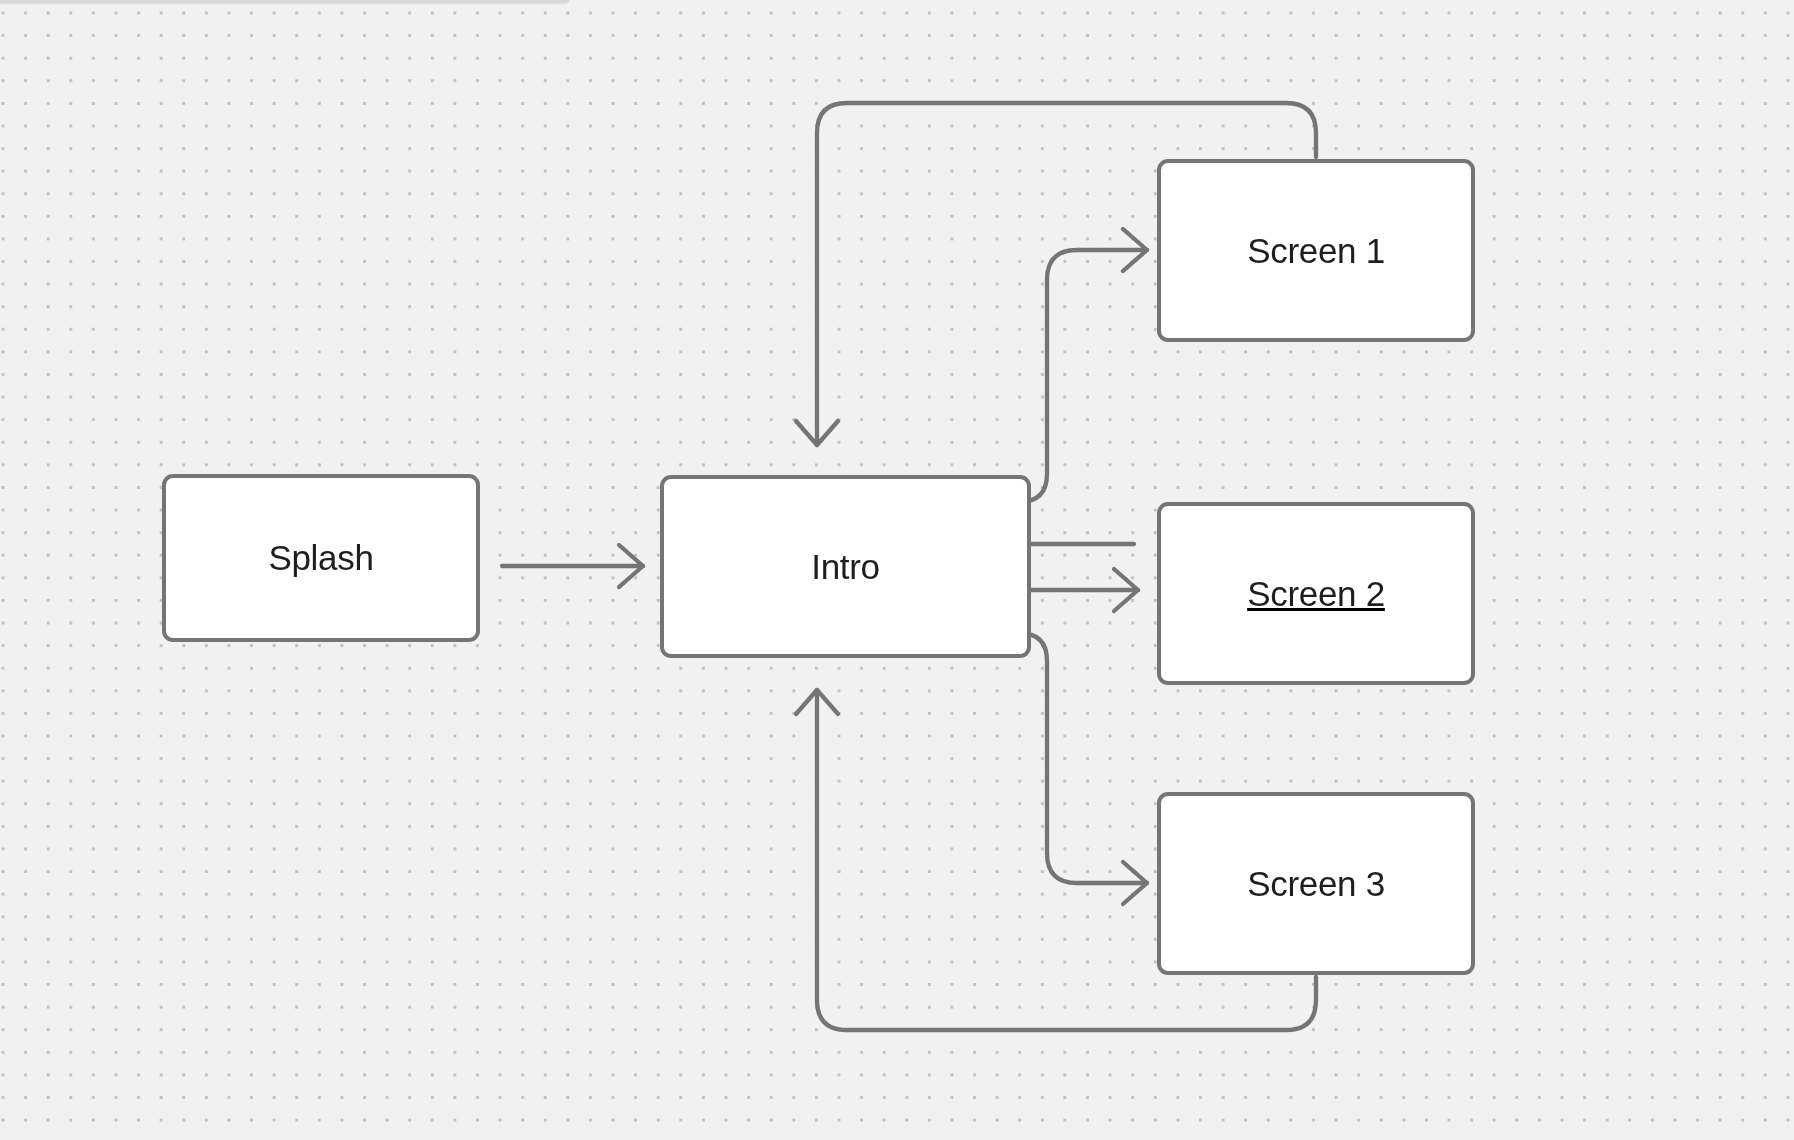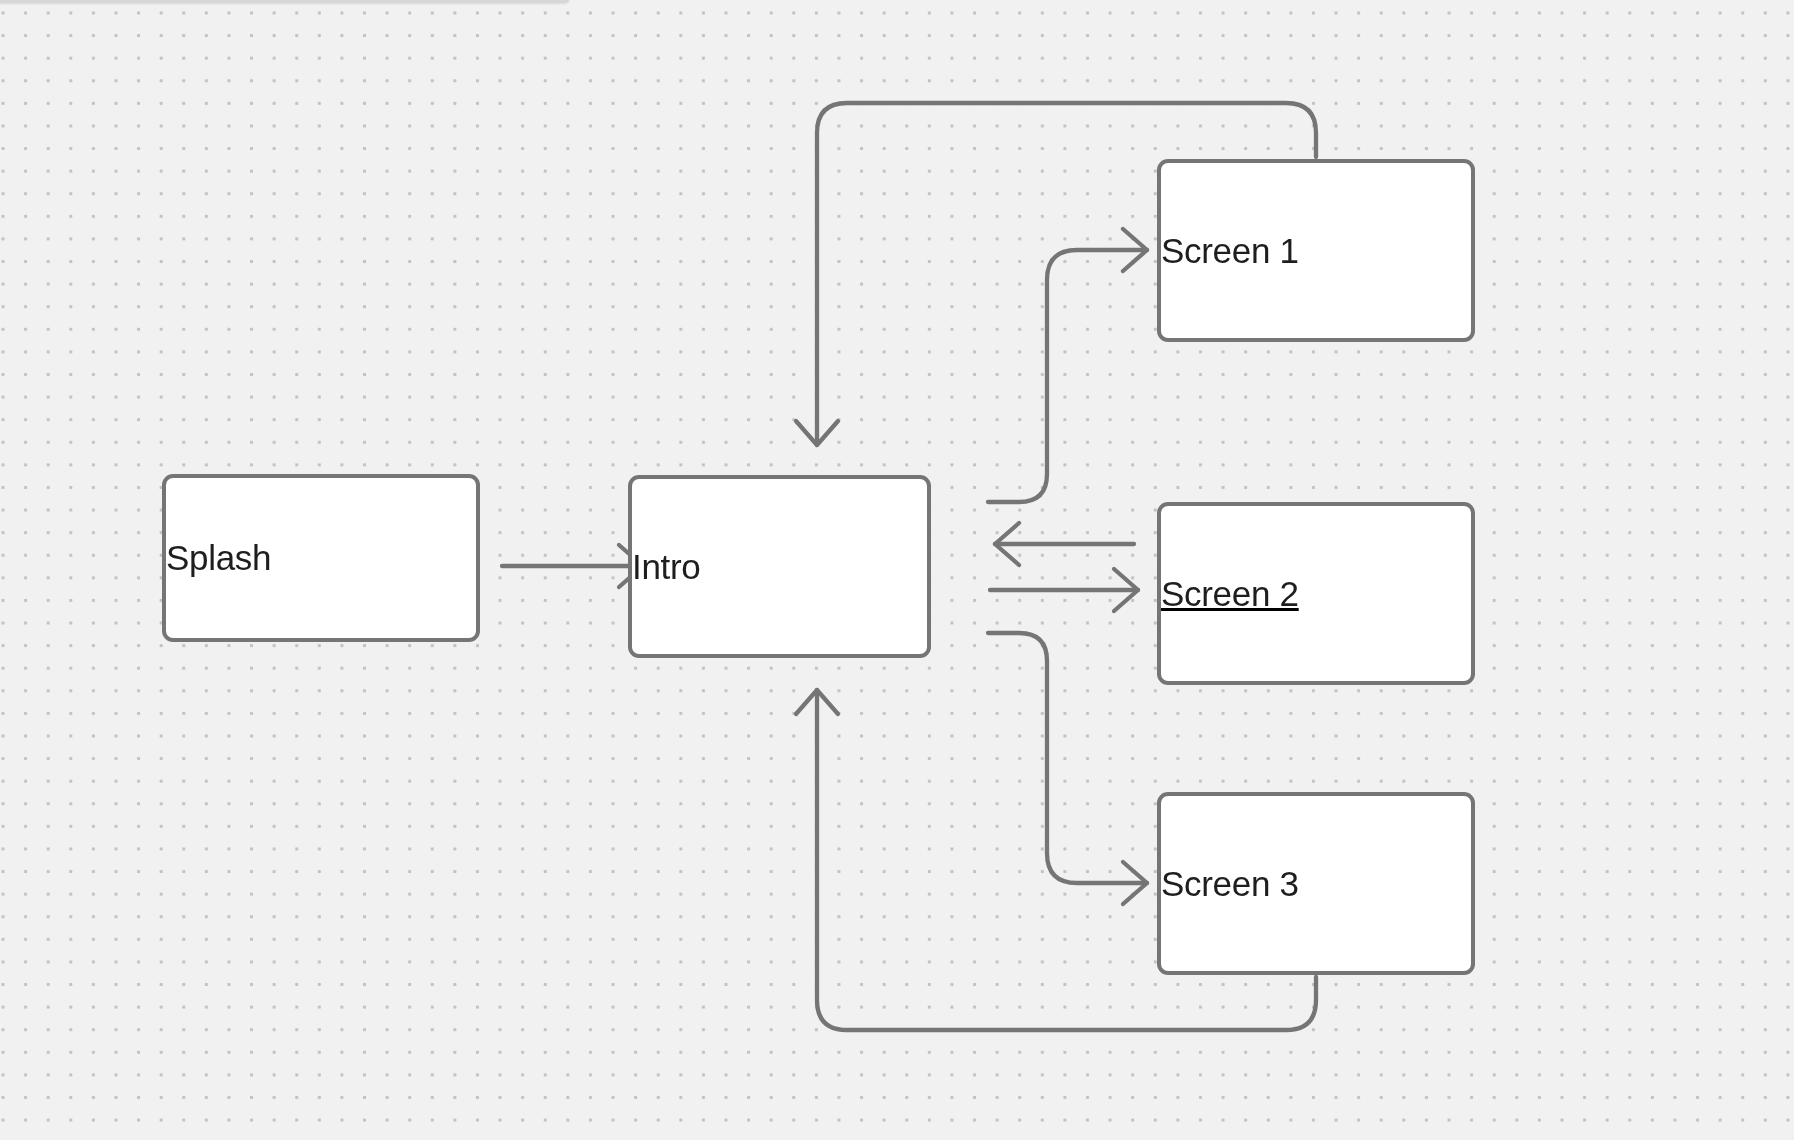--- a/index.html
+++ b/index.html
@@ -33,21 +33,21 @@
     stroke:var(--stroke-color);
     stroke-width:4.3;
     stroke-linecap:round;
     stroke-linejoin:round;
   }
   .node{
     position:absolute;width:318px;height:183px;
     background:var(--node-fill);
     border:4px solid var(--stroke-color);
     border-radius:11px;
-    display:flex;align-items:center;
+    display:flex;align-items:center;justify-content:center;
   }
   .node .label{
     font-size:35px;font-weight:500;letter-spacing:-0.3px;
     color:var(--text-color);
     white-space:nowrap;
   }
 </style>
 </head>
 <body>
 
@@ -90,21 +90,21 @@
     <g class="edge" aria-label="Screen 3 to Intro">
       <path d="M 1316 977 L 1316 1000 Q 1316 1030 1286 1030 L 847 1030 Q 817 1030 817 1000 L 817 690"></path>
       <path d="M 796 714 L 817 690 L 838 714"></path>
     </g>
   </svg>
 
   <div class="node" style="left:162px;top:474px;height:168px;">
     <span class="label">Splash</span>
   </div>
 
-  <div class="node" style="left:628px;top:475px;width:303px;">
+  <div class="node" style="left:660px;top:475px;width:371px;">
     <span class="label">Intro</span>
   </div>
 
   <div class="node" style="left:1157px;top:159px;">
     <span class="label">Screen 1</span>
   </div>
 
   <div class="node" style="left:1157px;top:502px;text-decoration:underline;">
     <span class="label">Screen 2</span>
   </div>

